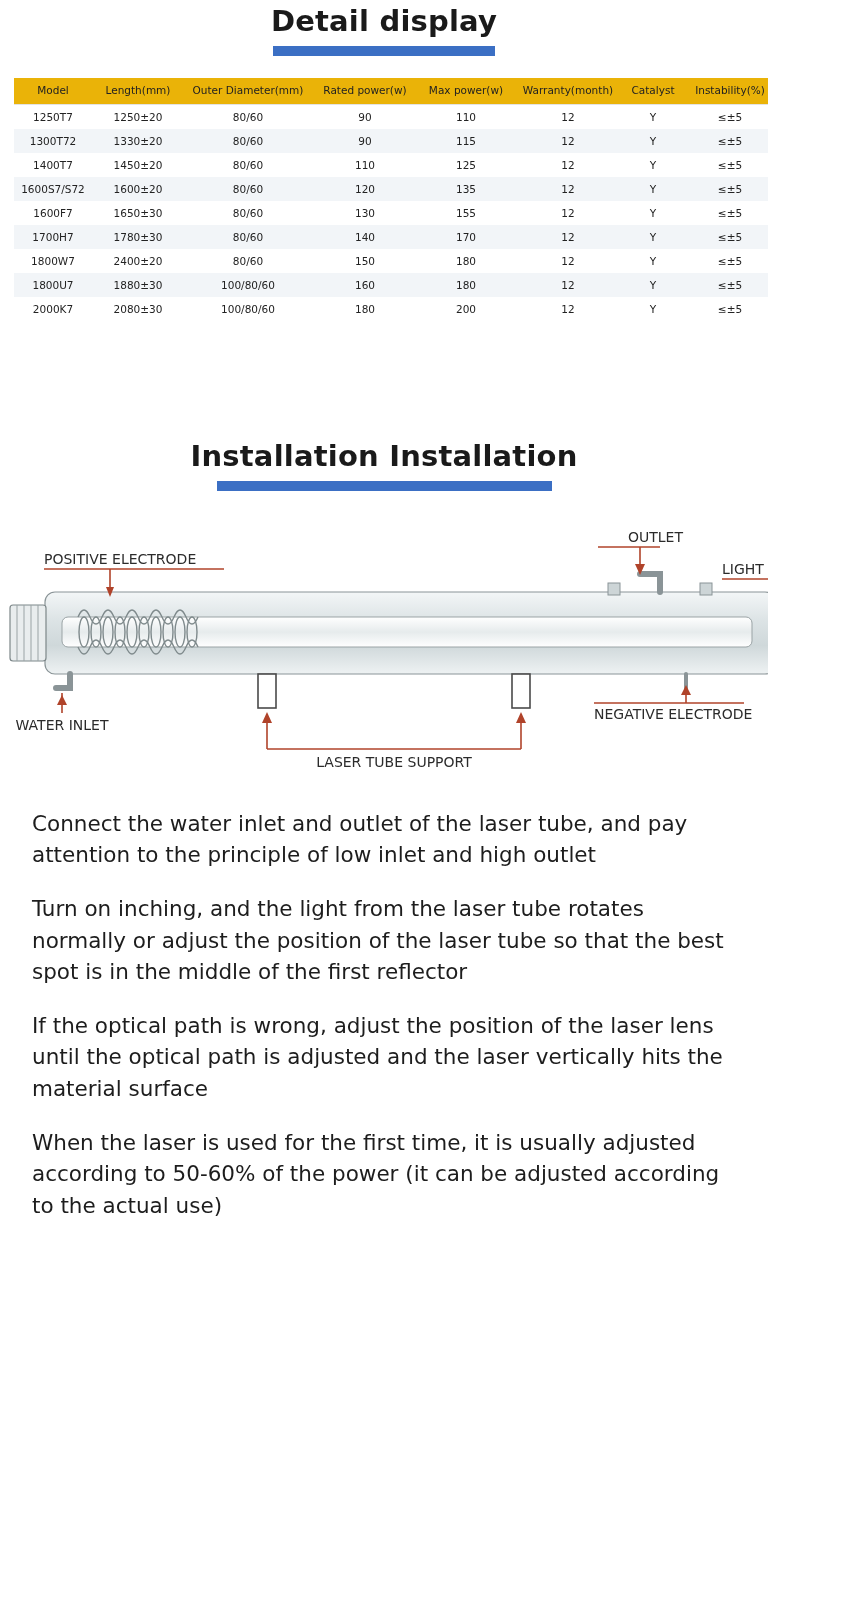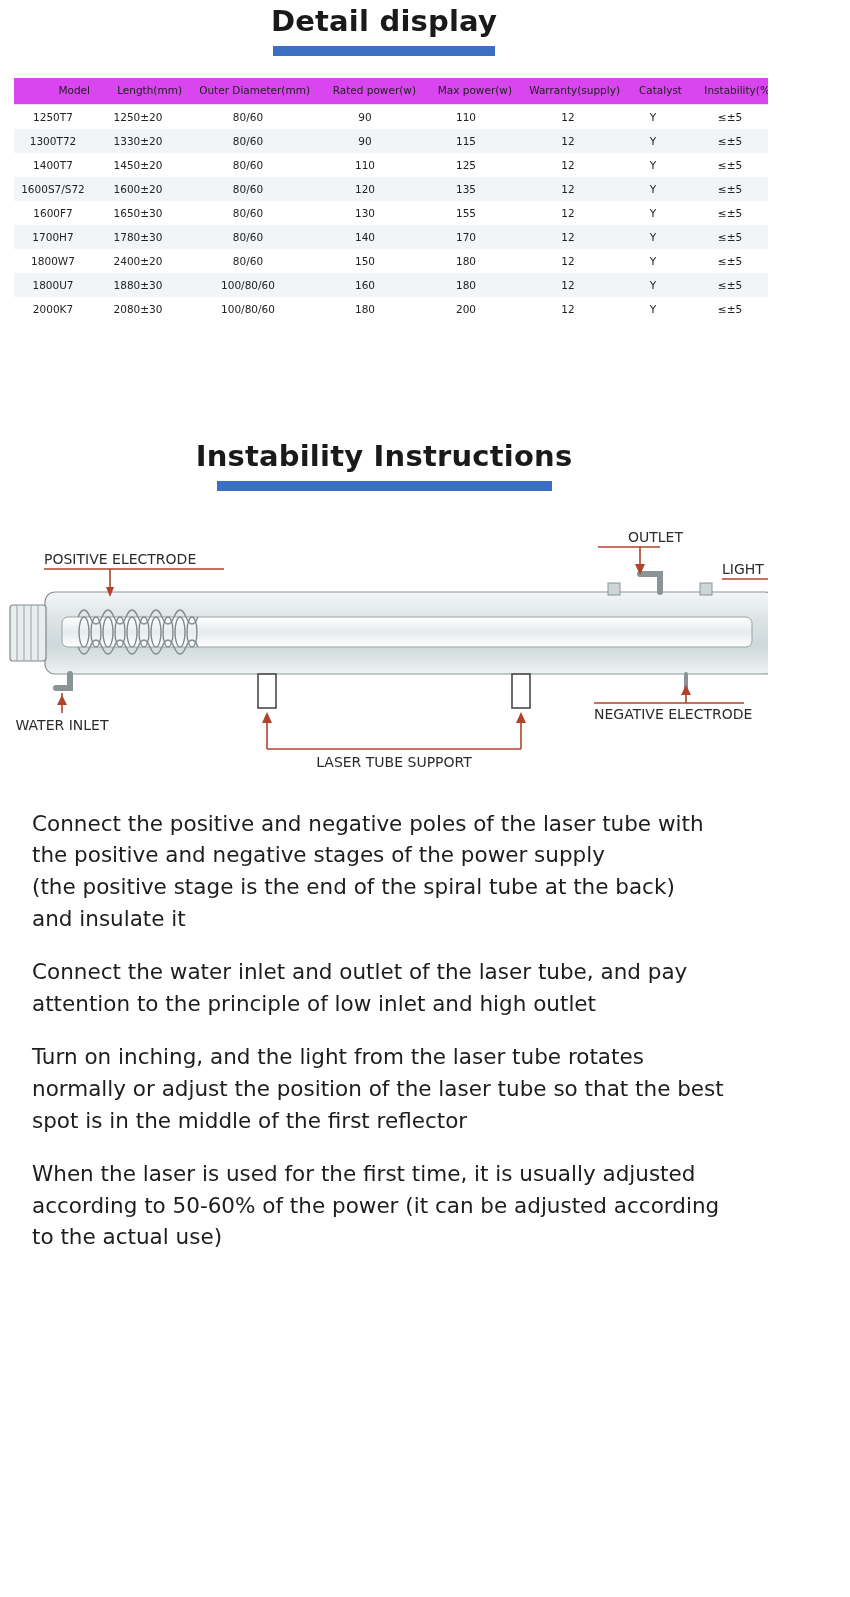--- a/index.html
+++ b/index.html
@@ -40,25 +40,24 @@
   }
   table.spec th, table.spec td {
     text-align: center;
     padding: 6px 2px;
     font-weight: normal;
     color: #222;
     white-space: nowrap;
     overflow: hidden;
   }
   table.spec thead th {
-    background: #d946ef;
+    background: #eab308;
     font-size: 10.5px;
     border-bottom: 1px solid #e3e3e3;
     padding-bottom: 8px;
-    text-align: right;
   }
   table.spec tbody tr:nth-child(odd)  { background: #ffffff; }
   table.spec tbody tr:nth-child(even) { background: #f2f5f8; }
   table.spec tbody td { height: 24px; }
   table.spec col.c-model   { width: 78px; }
   table.spec col.c-length  { width: 92px; }
   table.spec col.c-diam    { width: 128px; }
   table.spec col.c-rated   { width: 106px; }
   table.spec col.c-max     { width: 96px; }
   table.spec col.c-warr    { width: 108px; }
@@ -114,21 +113,21 @@
           <col class="c-inst">
           <col class="c-rem">
       </colgroup>
       <thead>
         <tr>
           <th>Model</th>
           <th>Length(mm)</th>
           <th>Outer Diameter(mm)</th>
           <th>Rated power(w)</th>
           <th>Max power(w)</th>
-          <th>Warranty(supply)</th>
+          <th>Warranty(month)</th>
           <th>Catalyst</th>
           <th>Instability(%)</th>
           <th>Remarks</th>
         </tr>
       </thead>
       <tbody>
         <tr>
           <td>1250T7</td>
           <td>1250±20</td>
           <td>80/60</td>
@@ -227,21 +226,21 @@
           <td>≤±5</td>
           <td>With 200W power supply</td>
         </tr>
       </tbody>
     </table>
   </div>
 
   <div class="gap-after-table"></div>
 
   <div class="heading-block" id="install-heading">
-    <div class="heading-title">Instability Instructions</div>
+    <div class="heading-title">Installation Installation</div>
     <div class="heading-rule"></div>
   </div>
 
   <div class="diagram-wrap">
     <svg width="850" height="265" viewBox="0 0 850 265" xmlns="http://www.w3.org/2000/svg">
       <defs>
         <linearGradient id="glassGrad" x1="0" y1="0" x2="0" y2="1">
           <stop offset="0%" stop-color="#f3f6f7"></stop>
           <stop offset="35%" stop-color="#dce3e5"></stop>
           <stop offset="65%" stop-color="#cfd8da"></stop>
@@ -340,19 +339,19 @@
         <text x="62" y="213" text-anchor="middle">WATER INLET</text>
         <text x="394" y="250" text-anchor="middle">LASER TUBE SUPPORT</text>
         <text x="628" y="25">OUTLET</text>
         <text x="722" y="57">LIGHT OUTLET</text>
         <text x="594" y="202">NEGATIVE ELECTRODE</text>
       </g>
     </svg>
   </div>
 
   <div class="instructions">
-    <p>Connect the positive and negative poles of the laser tube with the positive and negative stages of the power supply<br>(the positive stage is the end of the spiral tube at the back)<br> and insulate it</p>
     <p>Connect the water inlet and outlet of the laser tube, and pay attention to the principle of low inlet and high outlet</p>
     <p>Turn on inching, and the light from the laser tube rotates normally or adjust the position of the laser tube so that the best spot is in the middle of the first reflector</p>
+    <p>If the optical path is wrong, adjust the position of the laser lens until the optical path is adjusted and the laser vertically hits the material surface</p>
     <p>When the laser is used for the first time, it is usually adjusted according to 50-60% of the power (it can be adjusted according to the actual use)</p>
   </div>
 
 </div>
 
 </body></html>

